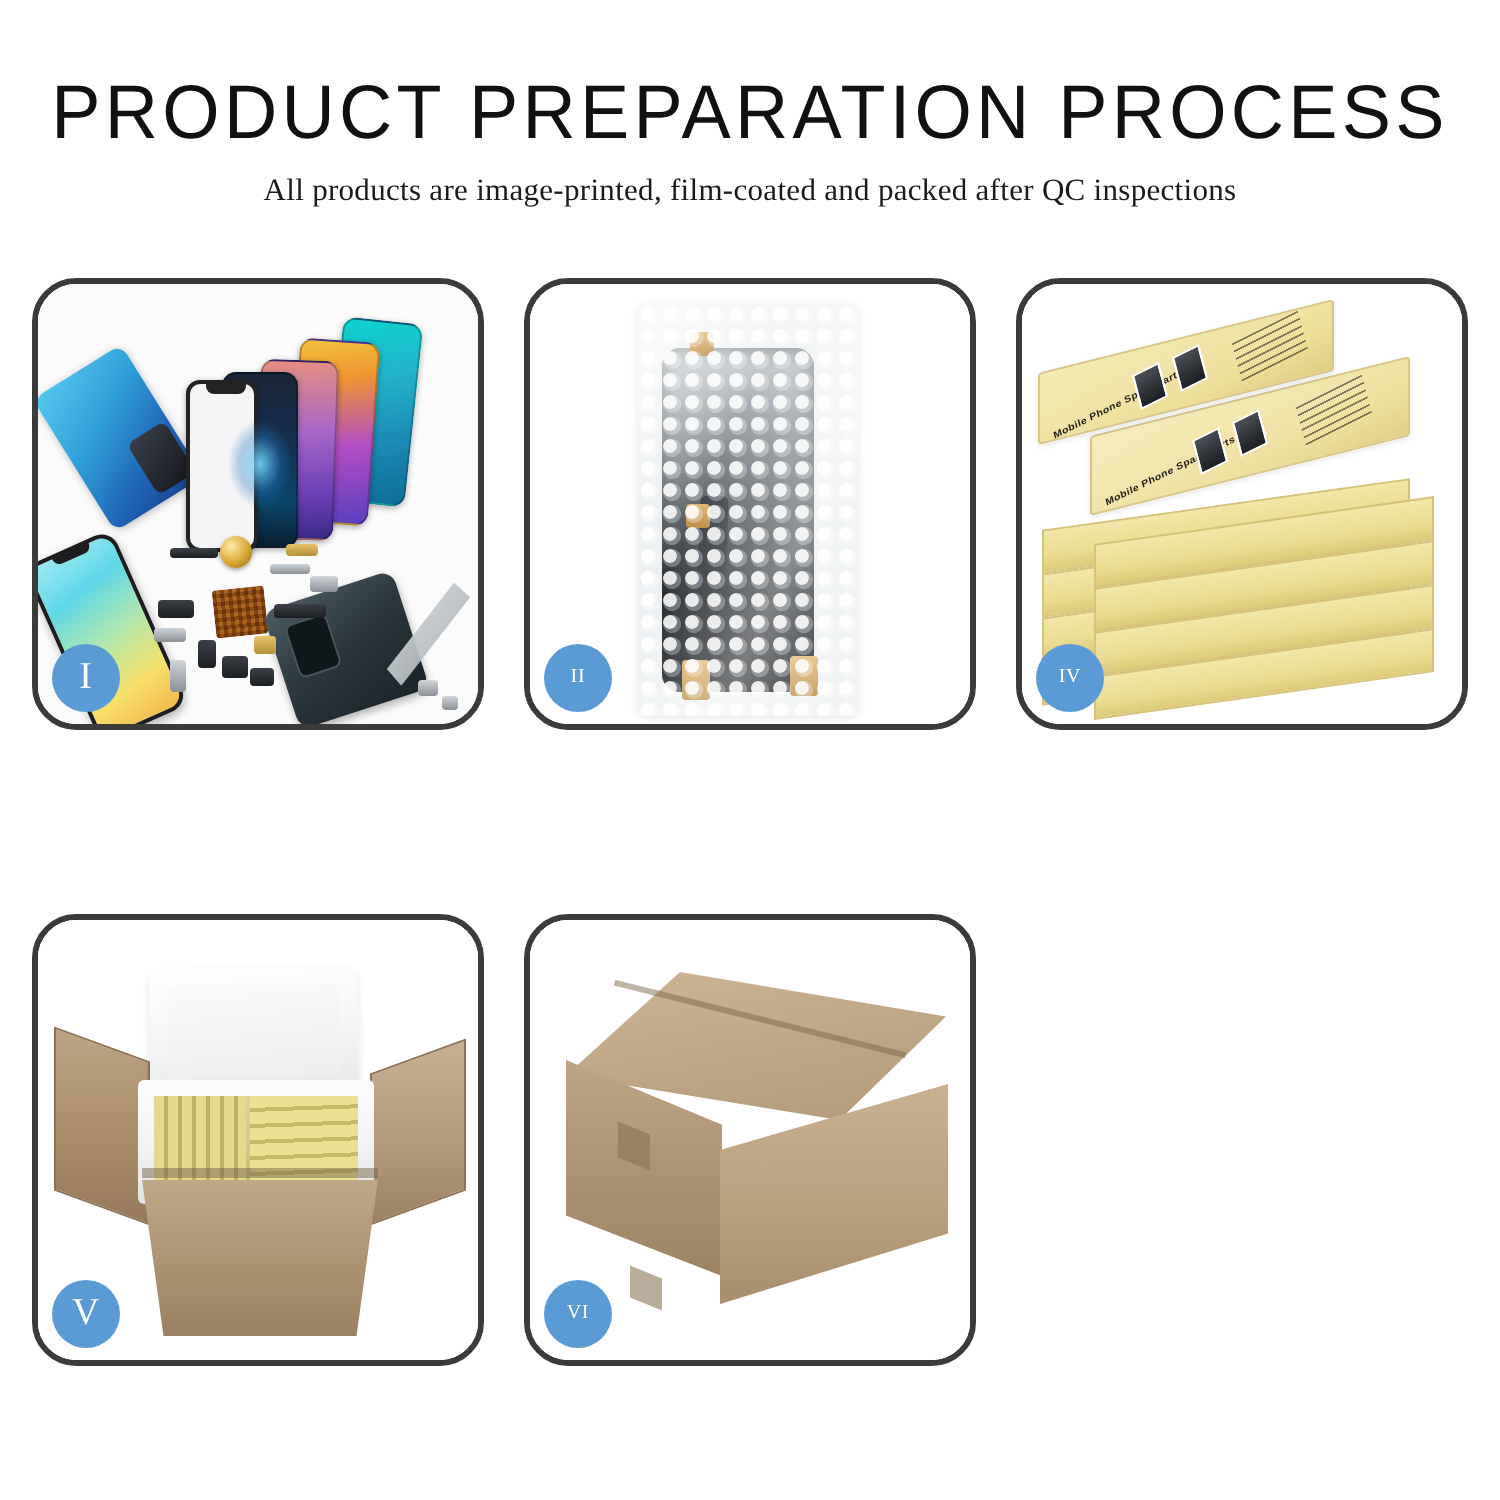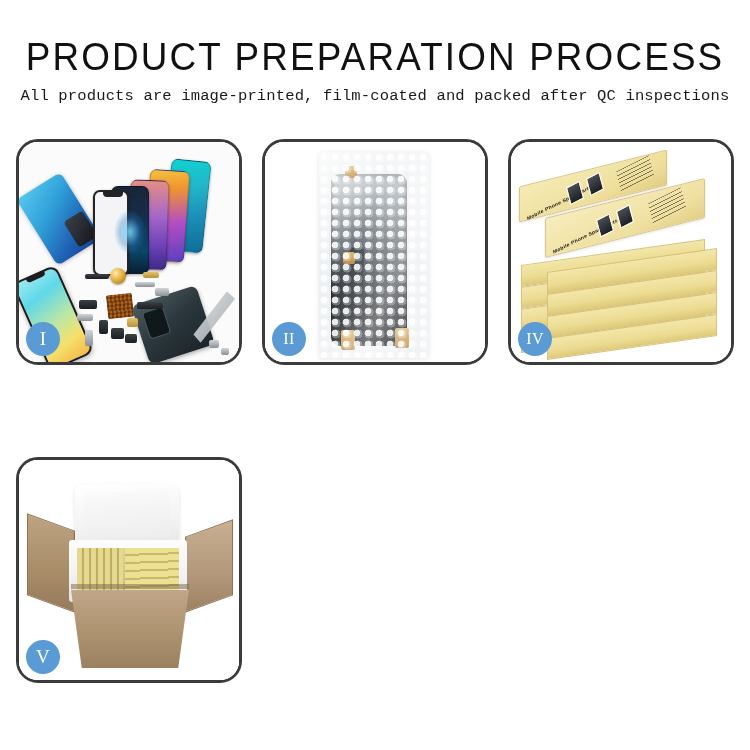--- a/index.html
+++ b/index.html
@@ -25,21 +25,21 @@
     font-size: 38px;
     font-weight: 500;
     letter-spacing: 2.2px;
     color: #111111;
     line-height: 1.05;
     transform: scaleX(0.97);
   }
 
   .sub-title {
     margin-top: 9px;
-    font-family: Liberation Mono, monospace;
+    font-family: Liberation Serif, serif;
     font-size: 15.5px;
     font-weight: 400;
     letter-spacing: 0.15px;
     color: #1a1a1a;
   }
 
   
   .grid {
     position: absolute;
     left: 16px;
@@ -78,21 +78,21 @@
     border-radius: 50%;
     background: #5b9bd5;
     color: #ffffff;
     font-family: "Liberation Serif", serif;
     font-size: 19px;
     line-height: 34px;
     text-align: center;
     letter-spacing: 0.4px;
     z-index: 20;
   }
-  .badge.wide { font-size: 16px; }
+  .badge.wide { font-size: 10px; }
 
   
   .p1-bg { position:absolute; inset:0; background:#fbfbfb; }
 
   .p1-fan { position:absolute; }
   .fan-phone {
     position: absolute;
     border-radius: 7px;
     box-shadow: 0 1px 3px rgba(0,0,0,.32);
     border: 1px solid rgba(0,0,0,.25);
@@ -501,14 +501,26 @@
       <div class="p5-inner">
         <div class="p5-rowA"></div>
         <div class="p5-rowB"></div>
       </div>
       <div class="p5-tape"></div>
       <div class="p5-cartonfront"></div>
     </div>
     <div class="badge">V</div>
   </div>
 
+  <div class="panel">
+    <div class="panel-photo">
+      <div class="p6-bg"></div>
+      <div class="p6-top"></div>
+      <div class="p6-top-seam"></div>
+      <div class="p6-left"></div>
+      <div class="p6-right"></div>
+      <div class="p6-tapeA"></div>
+      <div class="p6-tapeB"></div>
+    </div>
+    <div class="badge wide">VI</div>
+  </div>
 
 </div>
 
 </body></html>

